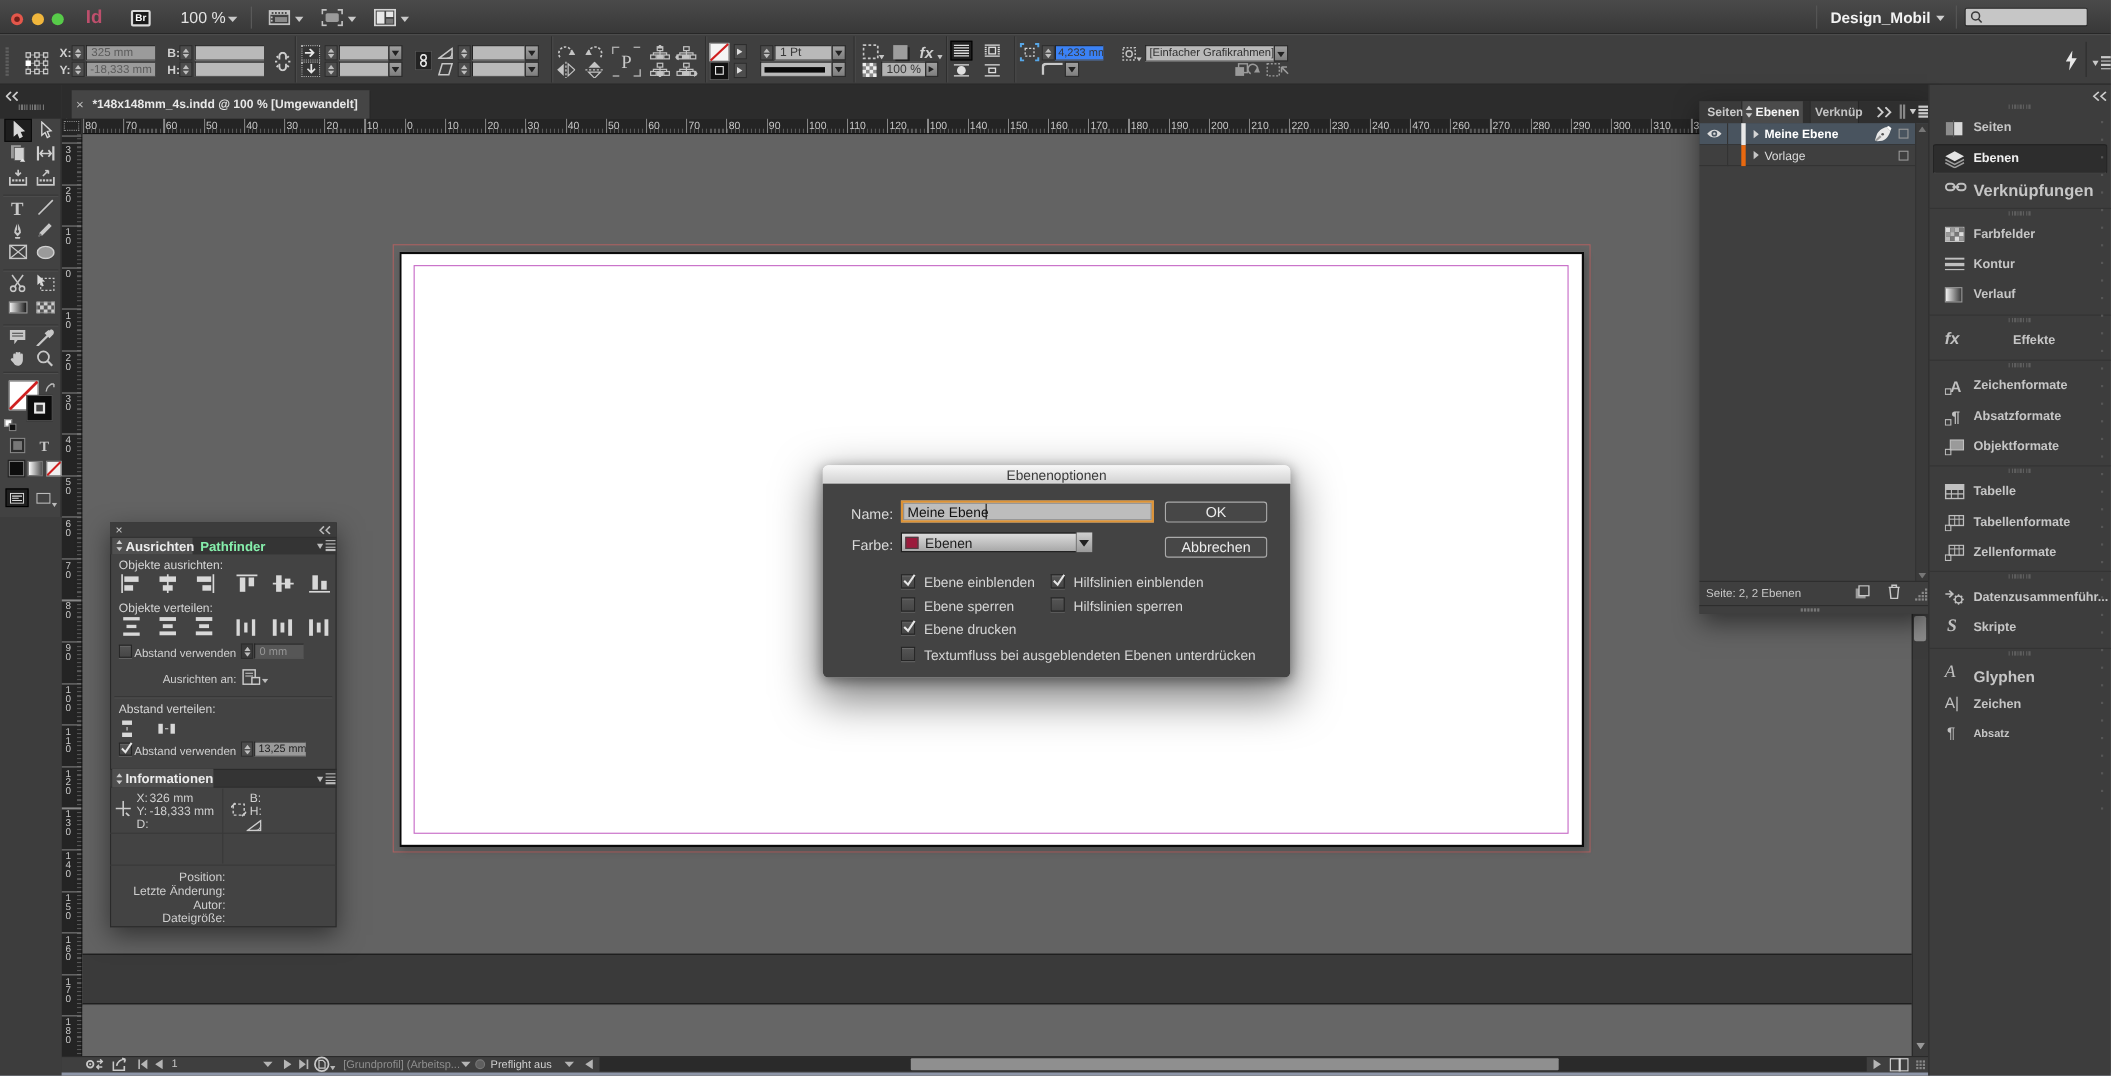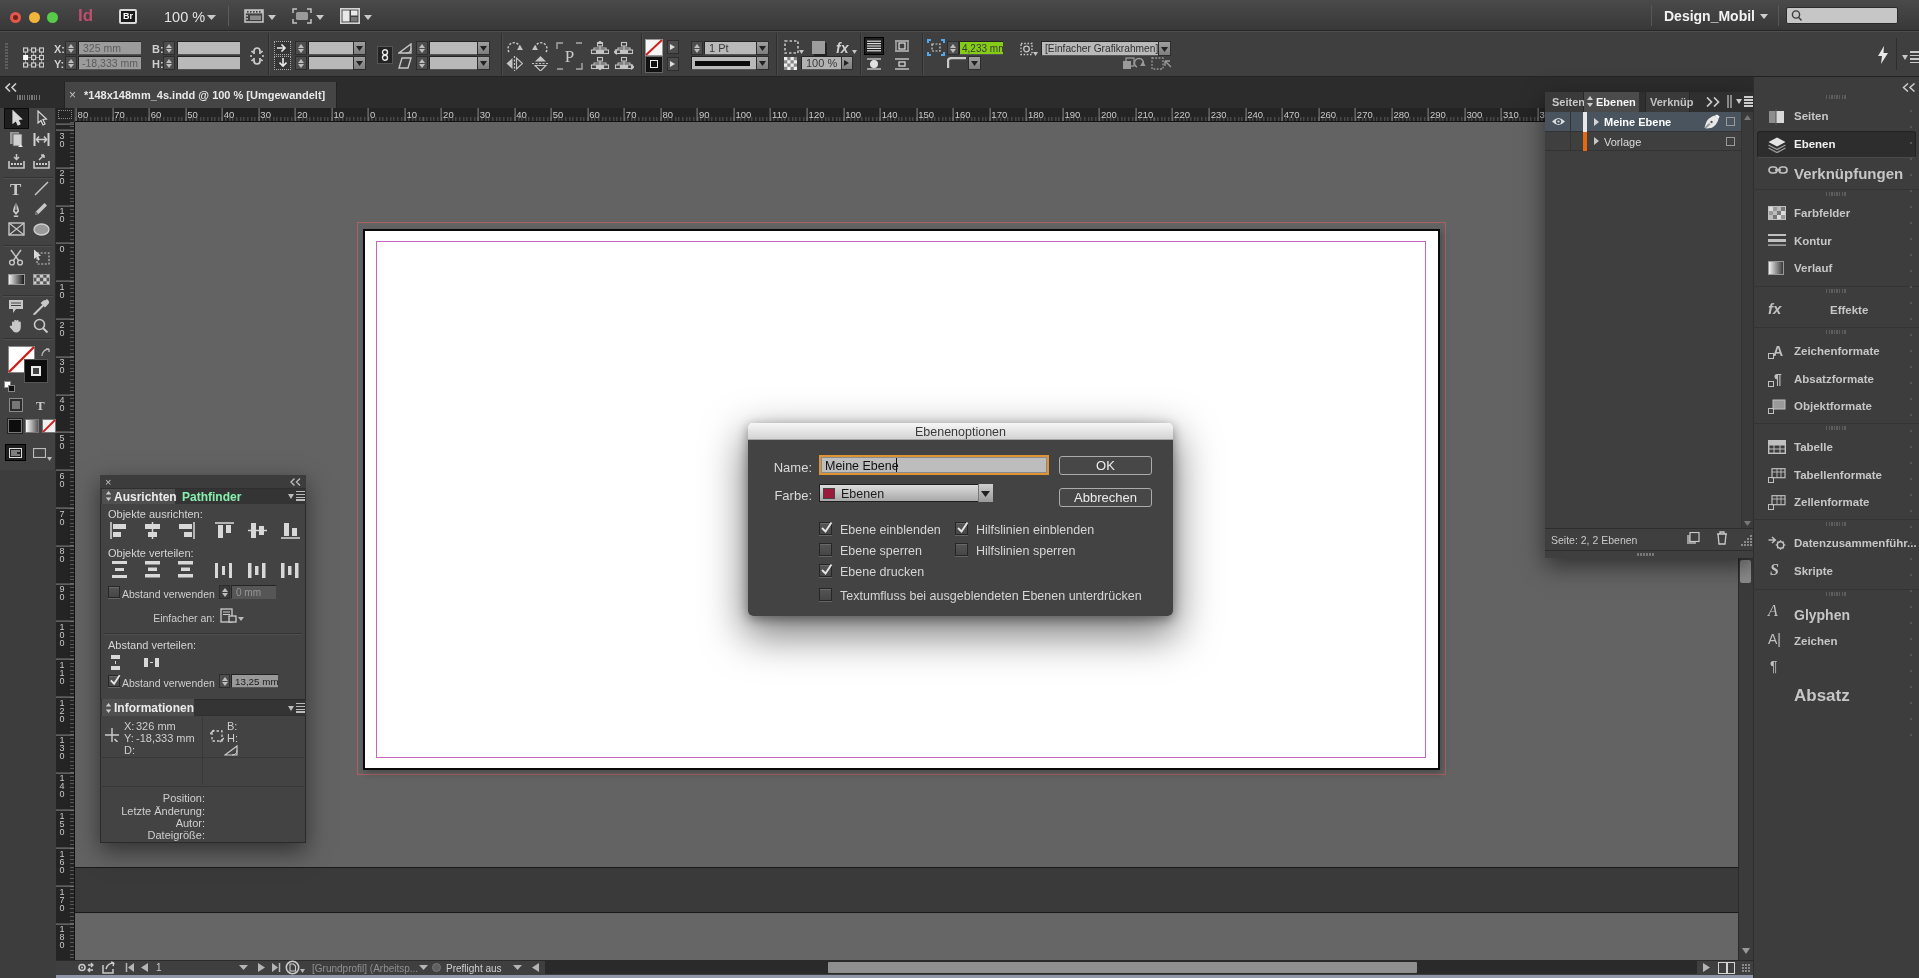--- a/index.html
+++ b/index.html
@@ -395,21 +395,21 @@
       </g>
       <rect x="5" y="5" width="8" height="7" fill="none" stroke="#d0d0d0" stroke-width="1.2" stroke-dasharray="2 1.5"></rect>
     </svg>
 <div class="abs" style="left:947px;top:41px;width:12px;height:14px;background:#4d4d4d;border:1px solid #2d2d2d;"></div>
     <svg class="abs" style="left:950px;top:44px;" width="6" height="4" viewBox="0 0 6 4">
       <polygon points="0,4 6,4 3.0,0" fill="#bdbdbd"></polygon>
     </svg>
     <svg class="abs" style="left:950px;top:49px;" width="6" height="4" viewBox="0 0 6 4">
       <polygon points="0,0 6,0 3.0,4" fill="#bdbdbd"></polygon>
     </svg>
-<div class="abs" style="left:959px;top:41px;width:44px;height:14px;background:#84cc16;border-top:1px solid #242424;border-left:1px solid #242424;border-bottom:1px solid #555;color:#3a3a3a;font-size:10px;line-height:13px;padding-left:2px;text-align:center;white-space:nowrap;overflow:hidden;">4,233 mm</div>
+<div class="abs" style="left:959px;top:41px;width:44px;height:14px;background:#3b82f6;border-top:1px solid #242424;border-left:1px solid #242424;border-bottom:1px solid #555;color:#3a3a3a;font-size:10px;line-height:13px;padding-left:2px;text-align:center;white-space:nowrap;overflow:hidden;">4,233 mm</div>
 <svg class="abs" style="left:947px;top:57px;" width="20" height="12" viewBox="0 0 20 12">
       <path d="M1 11 L1 4 Q1 1 5 1 L19 1" fill="none" stroke="#c9c9c9" stroke-width="2.4"></path>
     </svg>
 <div class="abs" style="left:968px;top:56px;width:13px;height:14px;background:linear-gradient(#9f9f9f,#7e7e7e);border:1px solid #2d2d2d;"></div>
     <svg class="abs" style="left:971px;top:61.0px;" width="7" height="5" viewBox="0 0 7 5">
       <polygon points="0,0 7,0 3.5,5" fill="#222"></polygon>
     </svg>
 <svg class="abs" style="left:1019px;top:42px;" width="15" height="14" viewBox="0 0 15 14">
       <rect x="2" y="1.5" width="11" height="11" fill="none" stroke="#c4c4c4" stroke-width="1.4" stroke-dasharray="1.6 1.6"></rect>
       <circle cx="7.5" cy="7" r="2.8" fill="none" stroke="#c4c4c4" stroke-width="1.3"></circle>
@@ -988,21 +988,21 @@
 <div class="abs" style="left:1833.8px;top:592.0px;width:1.4px;height:4px;background:#5e5e5e;"></div>
 <div class="abs" style="left:1836.4px;top:592.0px;width:1.4px;height:4px;background:#5e5e5e;"></div>
 <div class="abs" style="left:1839.0px;top:592.0px;width:1.4px;height:4px;background:#5e5e5e;"></div>
 <div class="abs" style="left:1841.6px;top:592.0px;width:1.4px;height:4px;background:#5e5e5e;"></div>
 <div class="abs" style="left:1844.2px;top:592.0px;width:1.4px;height:4px;background:#5e5e5e;"></div>
 <div class="abs" style="left:1753px;top:589.0px;width:166px;height:1px;background:#343434;"></div>
 <div class="abs" style="left:1794px;top:607.0px;font-size:14px;color:#c6c6c6;font-weight:bold;white-space:nowrap;">Glyphen</div>
 <div class="abs" style="left:1768px;top:602.0px;font-size:16px;font-style:italic;color:#c0c0c0;font-family:'Liberation Serif',serif;">A</div>
 <div class="abs" style="left:1794px;top:634.5px;font-size:11.5px;color:#c6c6c6;font-weight:bold;white-space:nowrap;">Zeichen</div>
 <div class="abs" style="left:1768px;top:630.5px;font-size:14px;color:#c0c0c0;">A|</div>
-<div class="abs" style="left:1794px;top:662.0px;font-size:17px;color:#c6c6c6;font-weight:bold;white-space:nowrap;margin-top:24px;">Absatz</div>
+<div class="abs" style="left:1794px;top:662.0px;font-size:10px;color:#c6c6c6;font-weight:bold;white-space:nowrap;">Absatz</div>
 <div class="abs" style="left:1770px;top:658.0px;font-size:14px;color:#c0c0c0;">¶</div>
 <div class="abs" style="left:1910px;top:110px;width:2px;height:2px;background:#565656;"></div>
 <div class="abs" style="left:1910px;top:126px;width:2px;height:2px;background:#565656;"></div>
 <div class="abs" style="left:1910px;top:142px;width:2px;height:2px;background:#565656;"></div>
 <div class="abs" style="left:1910px;top:158px;width:2px;height:2px;background:#565656;"></div>
 <div class="abs" style="left:1910px;top:174px;width:2px;height:2px;background:#565656;"></div>
 <div class="abs" style="left:1910px;top:190px;width:2px;height:2px;background:#565656;"></div>
 <div class="abs" style="left:1910px;top:206px;width:2px;height:2px;background:#565656;"></div>
 <div class="abs" style="left:1910px;top:222px;width:2px;height:2px;background:#565656;"></div>
 <div class="abs" style="left:1910px;top:238px;width:2px;height:2px;background:#565656;"></div>
@@ -1123,21 +1123,21 @@
 <div class="abs" style="left:108px;top:586px;width:12px;height:12px;background:linear-gradient(#555,#464646);border:1px solid #262626;box-shadow:0 1px 0 rgba(255,255,255,0.18),inset 0 1px 0 rgba(255,255,255,0.12);"></div>
 <div class="abs" style="left:122px;top:588px;font-size:10.5px;color:#cfcfcf;font-weight:normal;white-space:nowrap;">Abstand verwenden</div>
 <div class="abs" style="left:219px;top:585px;width:11px;height:14px;background:#3a3a3a;border:1px solid #2d2d2d;"></div>
     <svg class="abs" style="left:222px;top:588px;" width="6" height="4" viewBox="0 0 6 4">
       <polygon points="0,4 6,4 3.0,0" fill="#bdbdbd"></polygon>
     </svg>
     <svg class="abs" style="left:222px;top:593px;" width="6" height="4" viewBox="0 0 6 4">
       <polygon points="0,0 6,0 3.0,4" fill="#bdbdbd"></polygon>
     </svg>
 <div class="abs" style="left:231px;top:585px;width:45px;height:14px;background:#565656;border-top:1px solid #242424;border-left:1px solid #242424;border-bottom:1px solid #555;color:#969696;font-size:10px;line-height:13px;padding-left:4px;text-align:left;white-space:nowrap;overflow:hidden;">0 mm</div>
-<div class="abs" style="left:215px;top:612px;font-size:10.5px;color:#cfcfcf;font-weight:normal;white-space:nowrap;transform:translateX(-100%);">Einfacher an:</div>
+<div class="abs" style="left:215px;top:612px;font-size:10.5px;color:#cfcfcf;font-weight:normal;white-space:nowrap;transform:translateX(-100%);">Ausrichten an:</div>
 <svg class="abs" style="left:220px;top:608px;" width="17" height="16" viewBox="0 0 17 16">
       <rect x="1" y="1" width="11" height="13" fill="none" stroke="#ccc" stroke-width="1.3"></rect>
       <line x1="3" y1="4" x2="10" y2="4" stroke="#ccc"></line>
       <line x1="3" y1="6.5" x2="10" y2="6.5" stroke="#ccc"></line>
       <rect x="9" y="8" width="7" height="6" fill="#434343" stroke="#ccc" stroke-width="1.3"></rect>
     </svg>
 <svg class="abs" style="left:238px;top:617px;" width="6" height="4" viewBox="0 0 6 4">
       <polygon points="0,0 6,0 3.0,4" fill="#bbb"></polygon>
     </svg>
 <div class="abs" style="left:104px;top:633px;width:198px;height:1px;background:#333;"></div>

